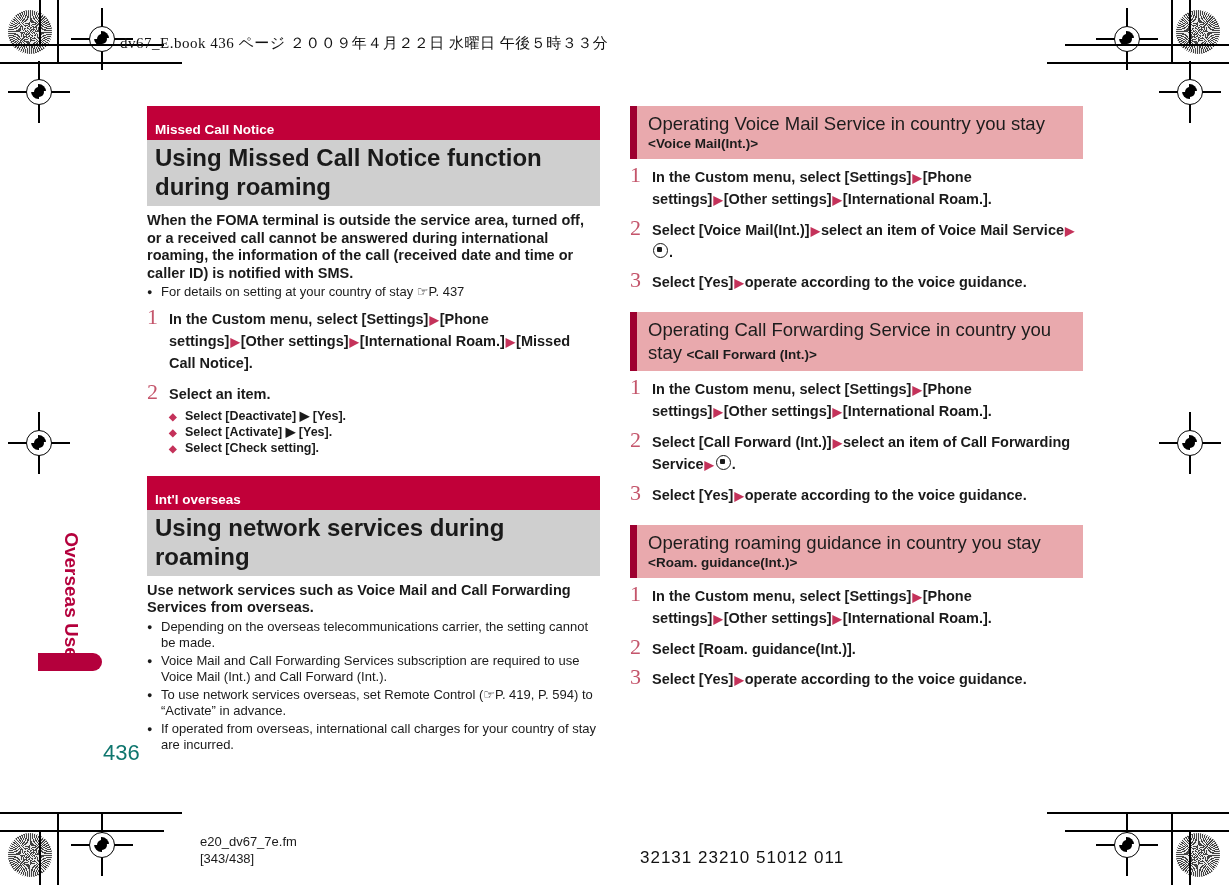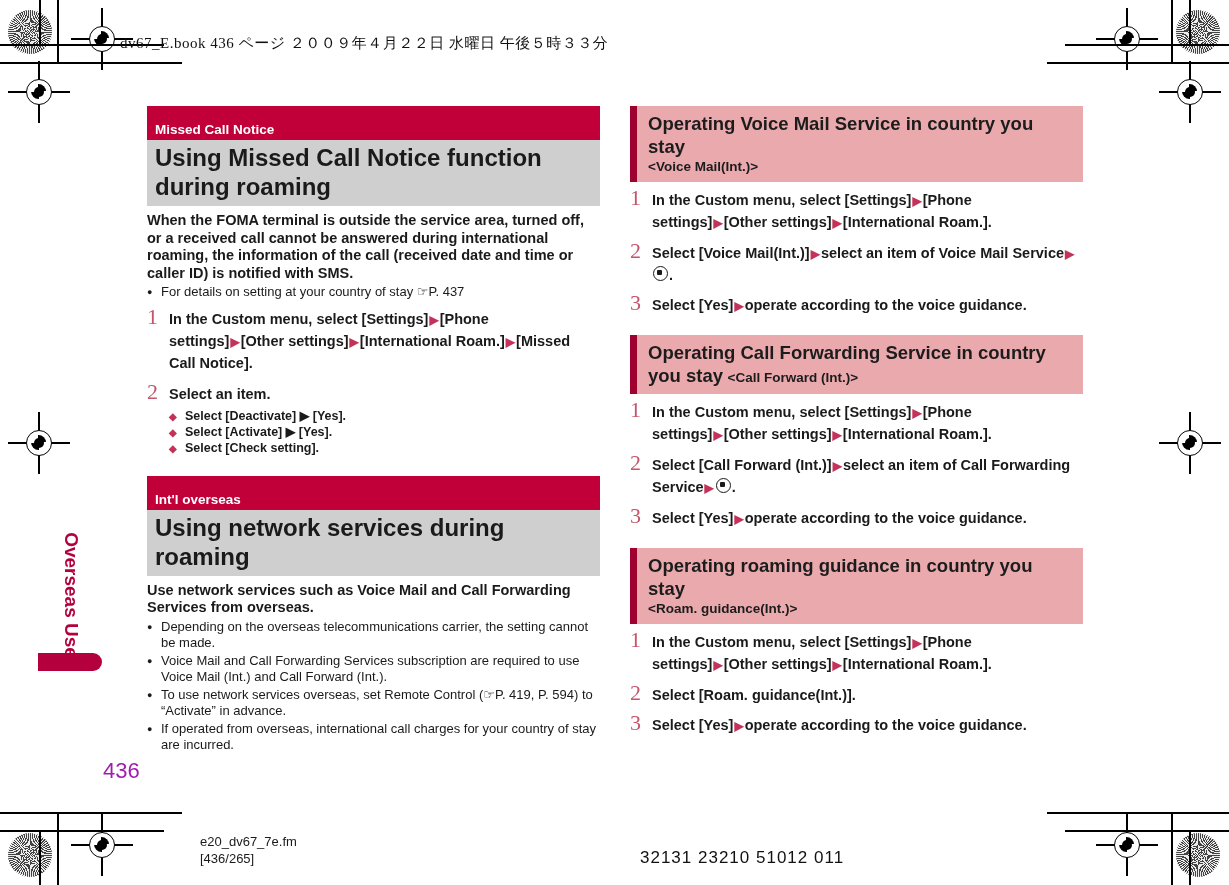--- a/index.html
+++ b/index.html
@@ -114,21 +114,21 @@
 
   
   .pink-head {
     background:#e9a9ad;
     border-left: 7px solid #9e0030;
     padding: 6px 10px 7px 11px;
     color:#1c1c1c;
   }
   .pink-head .ph-main {
     font-size:18.5px;
-    font-weight:bold;
+    font-weight:normal;
     line-height:23px;
   }
   .pink-head .ph-sub {
     font-size:13.5px;
     font-weight:bold;
     line-height:17px;
   }
   .pink-head.inline .ph-sub { font-size:13.5px; }
 
   
@@ -201,23 +201,23 @@
   }
   ul.diamonds li::before {
     content:"\25C6";
     position:absolute; left:0; top:0;
     color:#c4325a; font-size:10px; line-height:17px;
   }
 
   
   .pagenum {
     position:absolute;
-    left:103px; top:758px;
+    left:103px; top:740px;
     font-size:22px;
-    color:#a21caf;
+    color:#0f766e;
   }
   .fname {
     position:absolute;
     left:200px; top:833px;
     font-size:13px;
     line-height:17px;
     color:#1a1a1a;
   }
   .barcodeline {
     position:absolute;
@@ -430,15 +430,15 @@
           <span>Select [Yes]</span><span class="arrow">▶</span><span>operate according to the voice guidance.</span>
         </div>
       </div>
     </div>
   </div>
 </div>
 
 <div class="pagenum">436</div>
 <div class="fname">
   <div>e20_dv67_7e.fm</div>
-  <div>[436/265]</div>
+  <div>[343/438]</div>
 </div>
 <div class="barcodeline">32131 23210 51012 011</div>
 
 </body></html>

